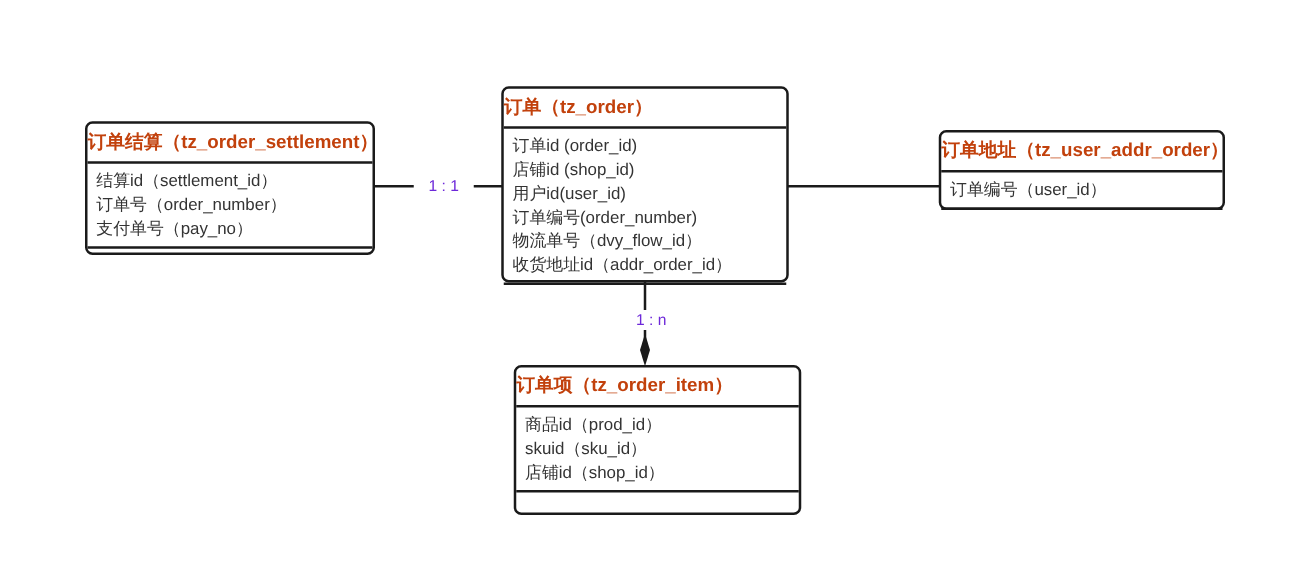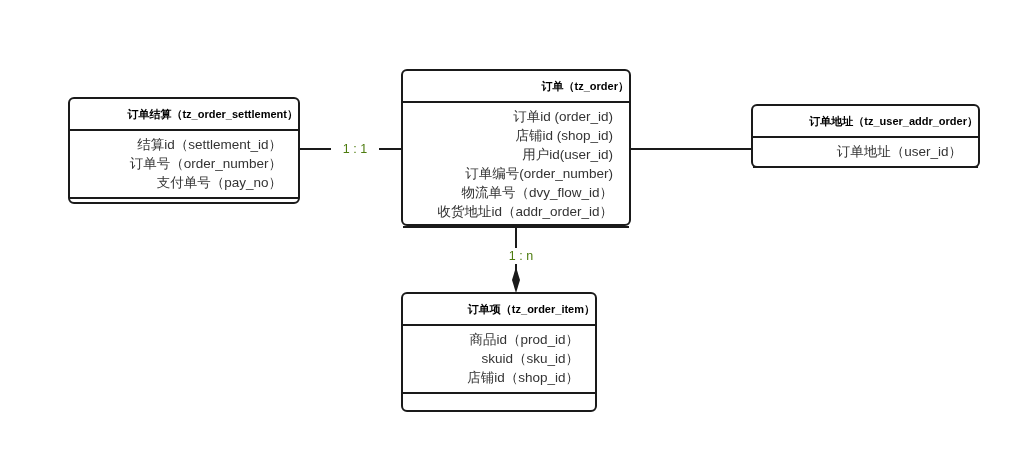--- a/index.html
+++ b/index.html
@@ -30,34 +30,33 @@
     box-sizing: border-box;
     background: #ffffff;
     border: 2px solid #1a1a1a;
     border-radius: 6px;
     z-index: 2;
   }
   .entity-title {
     box-sizing: border-box;
     height: 32px;
     line-height: 30px;
-    text-align: right;
-    font-size: 11px;
+    text-align: left;
+    font-size: 15px;
     font-weight: 700;
-    color: #000000;
+    color: #c2410c;
     border-bottom: 2px solid #1a1a1a;
     white-space: nowrap;
     overflow: hidden;
   }
 
   .entity-attrs {
     box-sizing: border-box;
-    padding: 4px 16px 5px 7px;
+    padding: 4px 3px 5px 7px;
     border-bottom: 2px solid #1a1a1a;
-    text-align: right;
   }
   .attr-row {
     font-size: 13.5px;
     line-height: 19px;
     color: #333333;
     white-space: nowrap;
   }
   .entity-footer {
     box-sizing: border-box;
     height: 26px;
@@ -75,21 +74,21 @@
     width: 0;
     border-left: 2px solid #1a1a1a;
     z-index: 1;
   }
 
   
   .card-label {
     position: absolute;
     font-size: 12.5px;
     line-height: 14px;
-    color: #4d7c0f;
+    color: #6d28d9;
     background: #ffffff;
     padding: 1px 4px;
     white-space: nowrap;
     z-index: 3;
     text-align: center;
   }
 
   
   .diamond {
     position: absolute;
@@ -131,26 +130,26 @@
       <div class="attr-row">订单编号(order_number)</div>
       <div class="attr-row">物流单号（dvy_flow_id）</div>
       <div class="attr-row">收货地址id（addr_order_id）</div>
     </div>
     <div class="entity-footer"></div>
   </div>
 
   <div class="entity" style="left:751px; top:104px; width:229px; height:64px;">
     <div class="entity-title">订单地址（tz_user_addr_order）</div>
     <div class="entity-attrs">
-      <div class="attr-row">订单地址（user_id）</div>
+      <div class="attr-row">订单编号（user_id）</div>
     </div>
     <div class="entity-footer"></div>
   </div>
 
-  <div class="entity" style="left:401px; top:292px; width:196px; height:120px;">
+  <div class="entity" style="left:411px; top:292px; width:230px; height:120px;">
     <div class="entity-title">订单项（tz_order_item）</div>
     <div class="entity-attrs">
       <div class="attr-row">商品id（prod_id）</div>
       <div class="attr-row">skuid（sku_id）</div>
       <div class="attr-row">店铺id（shop_id）</div>
     </div>
     <div class="entity-footer"></div>
   </div>
 
 </div>

